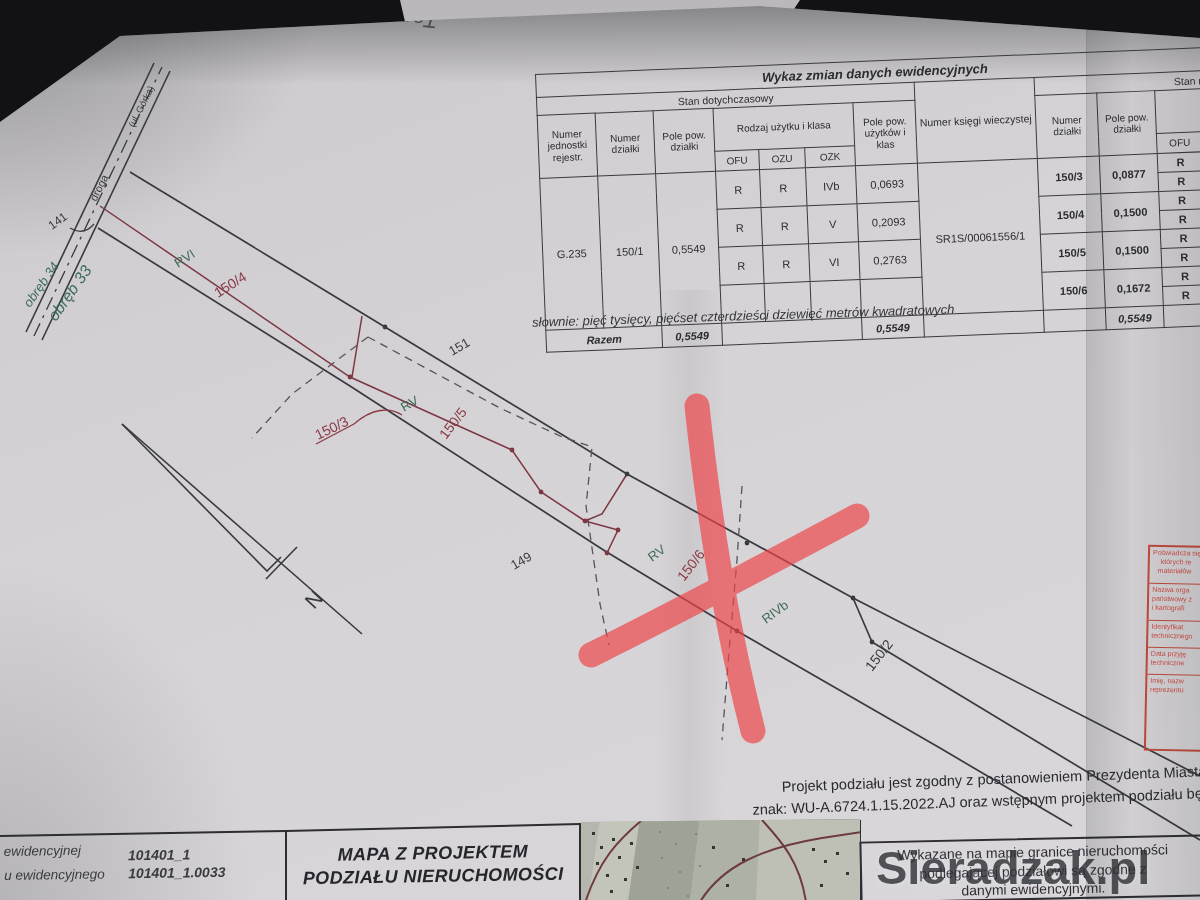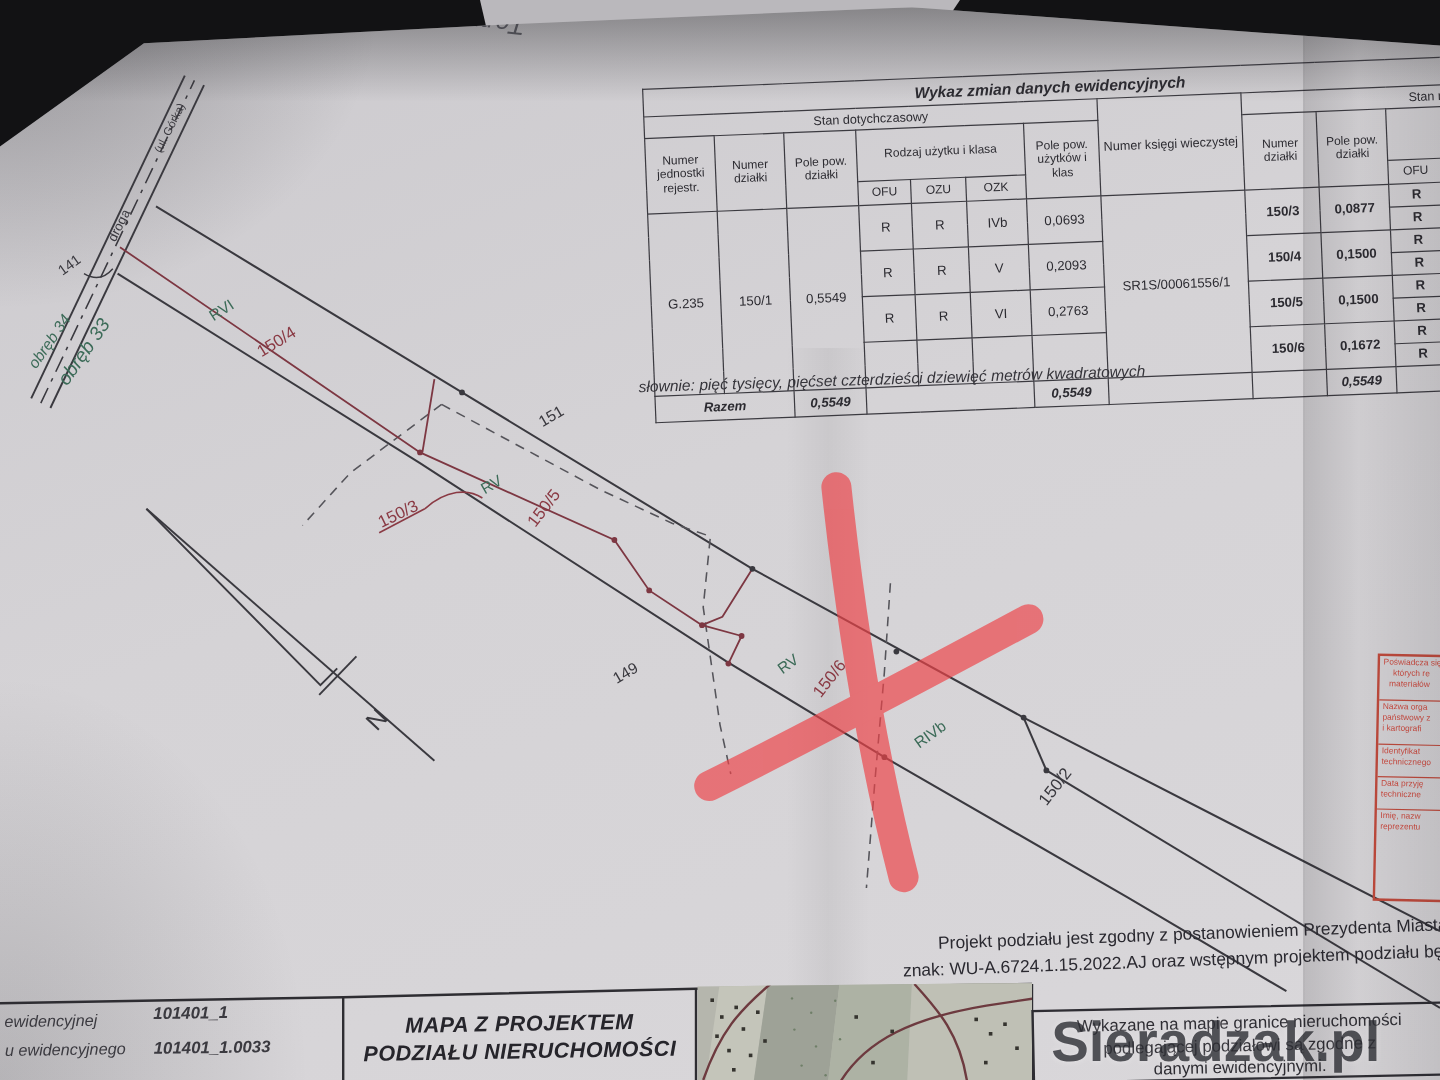--- a/index.html
+++ b/index.html
@@ -335,21 +335,21 @@
           <td colspan="2"></td>
         </tr>
       </tbody>
         </table>
     </div>
 
     <div class="slownie">słownie: pięć tysięcy, pięćset czterdzieści dziewięć metrów kwadratowych</div>
 
     <div class="ids">
       <span class="lab" style="top:6px">ewidencyjnej</span>
-      <span class="val" style="top:0">101401_1</span>
+      <span class="val" style="top:11px">101401_1</span>
       <span class="lab" style="top:30px">u ewidencyjnego</span>
       <span class="val" style="top:29px">101401_1.0033</span>
     </div>
 
     <div class="map-title">
       <span>MAPA Z PROJEKTEM</span>
       <span>PODZIAŁU NIERUCHOMOŚCI</span>
     </div>
 
     <div class="wykazane">

